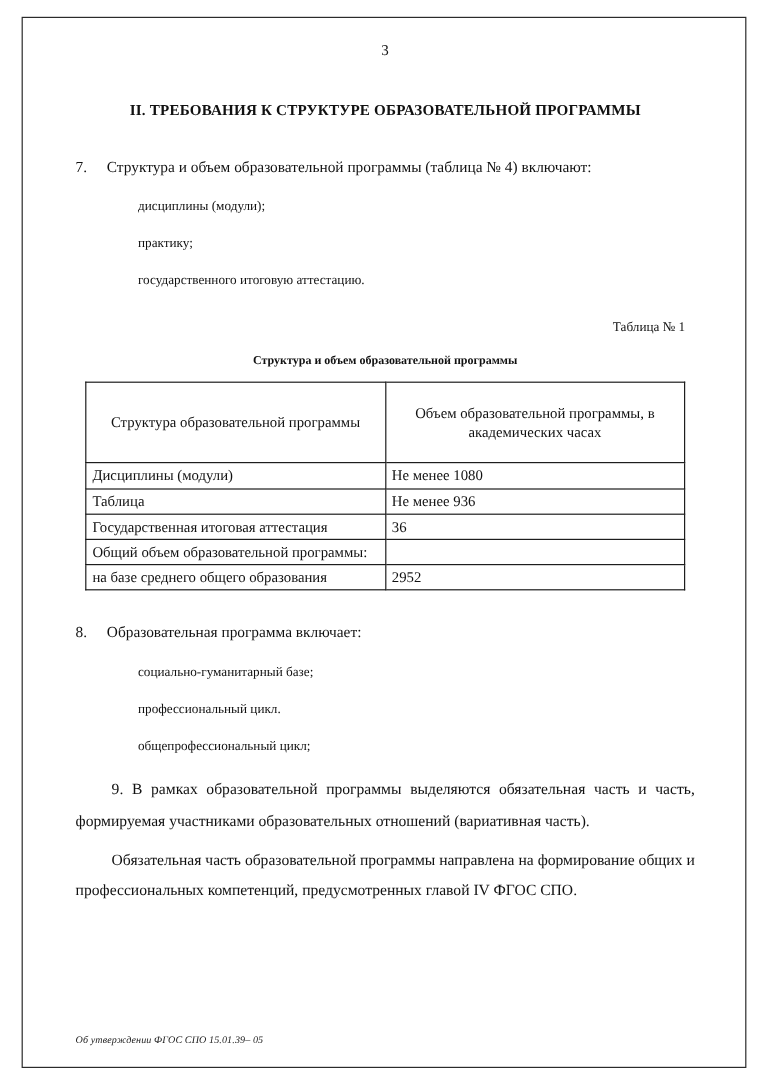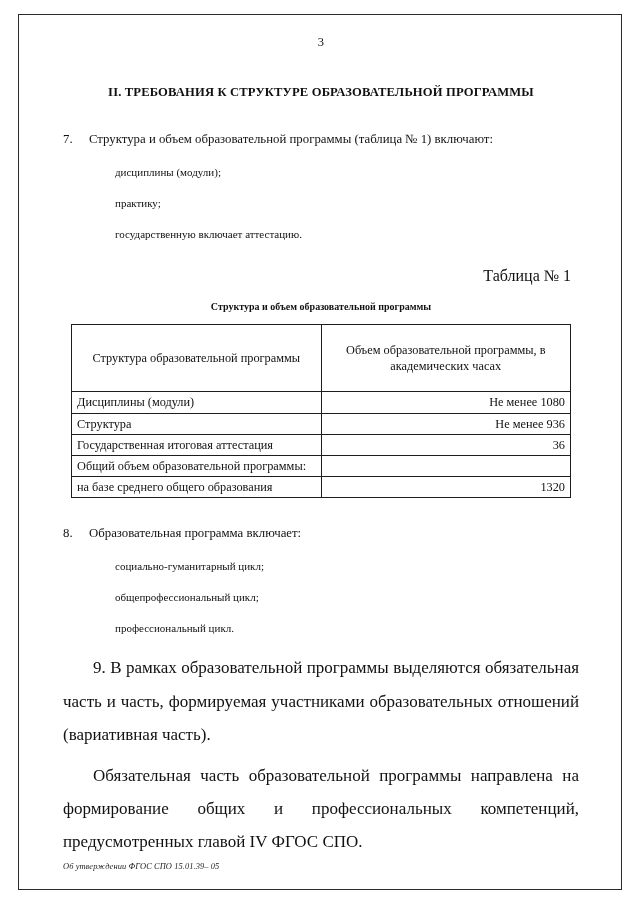--- a/index.html
+++ b/index.html
@@ -62,21 +62,21 @@
     top: 0;
   }
   .sub {
     padding-left: 52px;
     font-size: 11px;
     line-height: 1.55;
     margin: 0 0 14px 0;
   }
   .table-label {
     text-align: right;
-    font-size: 16px;
+    font-size: 11px;
     margin: 24px 0 16px 0;
     padding-right: 8px;
   }
   .table-caption {
     text-align: center;
     font-weight: bold;
     font-size: 10px;
     margin: 0 0 12px 0;
   }
   table.struct {
@@ -98,30 +98,30 @@
     padding: 6px 8px;
     height: 54px;
     vertical-align: middle;
   }
   table.struct th.head-right {
     text-align: center;
     padding: 6px 0;
     vertical-align: middle;
   }
   td.val {
-    text-align: right;
+    text-align: left;
     width: 188px;
   }
   td.lbl {
     text-align: left;
   }
   .para-just {
     text-align: justify;
     text-indent: 30px;
-    font-size: 17px;
+    font-size: 13px;
     line-height: 1.95;
     margin: 0 0 8px 0;
   }
   .footer {
     position: absolute;
     left: 44px;
     bottom: 18px;
     font-size: 8.4px;
     color: #222;
     letter-spacing: .1px;
@@ -133,67 +133,67 @@
 
 <div class="page">
   <div class="inner">
 
     <div class="page-number">3</div>
 
     <div class="doc-title">II. ТРЕБОВАНИЯ К СТРУКТУРЕ ОБРАЗОВАТЕЛЬНОЙ ПРОГРАММЫ</div>
 
     <div class="para indent-num">
       <span class="num">7.</span>
-      <span>Структура и объем образовательной программы (таблица № 1) включают:</span>
+      <span>Структура и объем образовательной программы (таблица № 4) включают:</span>
     </div>
     <div class="sub">дисциплины (модули);</div>
     <div class="sub">практику;</div>
-    <div class="sub">государственную включает аттестацию.</div>
+    <div class="sub">государственного итоговую аттестацию.</div>
 
     <div class="table-label">Таблица № 1</div>
     <div class="table-caption">Структура и объем образовательной программы</div>
 
     <table class="struct">
       <thead>
         <tr>
           <th class="head-left">Структура образовательной программы</th>
           <th class="head-right val">Объем образовательной программы, в академических часах</th>
         </tr>
       </thead>
       <tbody>
         <tr>
           <td class="lbl">Дисциплины (модули)</td>
           <td class="val">Не менее 1080</td>
         </tr>
         <tr>
-          <td class="lbl">Структура</td>
+          <td class="lbl">Таблица</td>
           <td class="val">Не менее 936</td>
         </tr>
         <tr>
           <td class="lbl">Государственная итоговая аттестация</td>
           <td class="val">36</td>
         </tr>
         <tr>
           <td class="lbl">Общий объем образовательной программы:</td>
           <td class="val"></td>
         </tr>
         <tr>
           <td class="lbl">на базе среднего общего образования</td>
-          <td class="val">1320</td>
+          <td class="val">2952</td>
         </tr>
       </tbody>
     </table>
 
     <div class="para indent-num">
       <span class="num">8.</span>
       <span>Образовательная программа включает:</span>
     </div>
-    <div class="sub">социально-гуманитарный цикл;</div>
+    <div class="sub">социально-гуманитарный базе;</div>
+    <div class="sub">профессиональный цикл.</div>
     <div class="sub">общепрофессиональный цикл;</div>
-    <div class="sub">профессиональный цикл.</div>
 
     <div class="para-just">
       <span>9.</span>
       <span>В рамках образовательной программы выделяются обязательная часть и часть, формируемая участниками образовательных отношений (вариативная часть).</span>
     </div>
 
     <div class="para-just">Обязательная часть образовательной программы направлена на формирование общих и профессиональных компетенций, предусмотренных главой IV ФГОС СПО.</div>
 
   </div>
 

